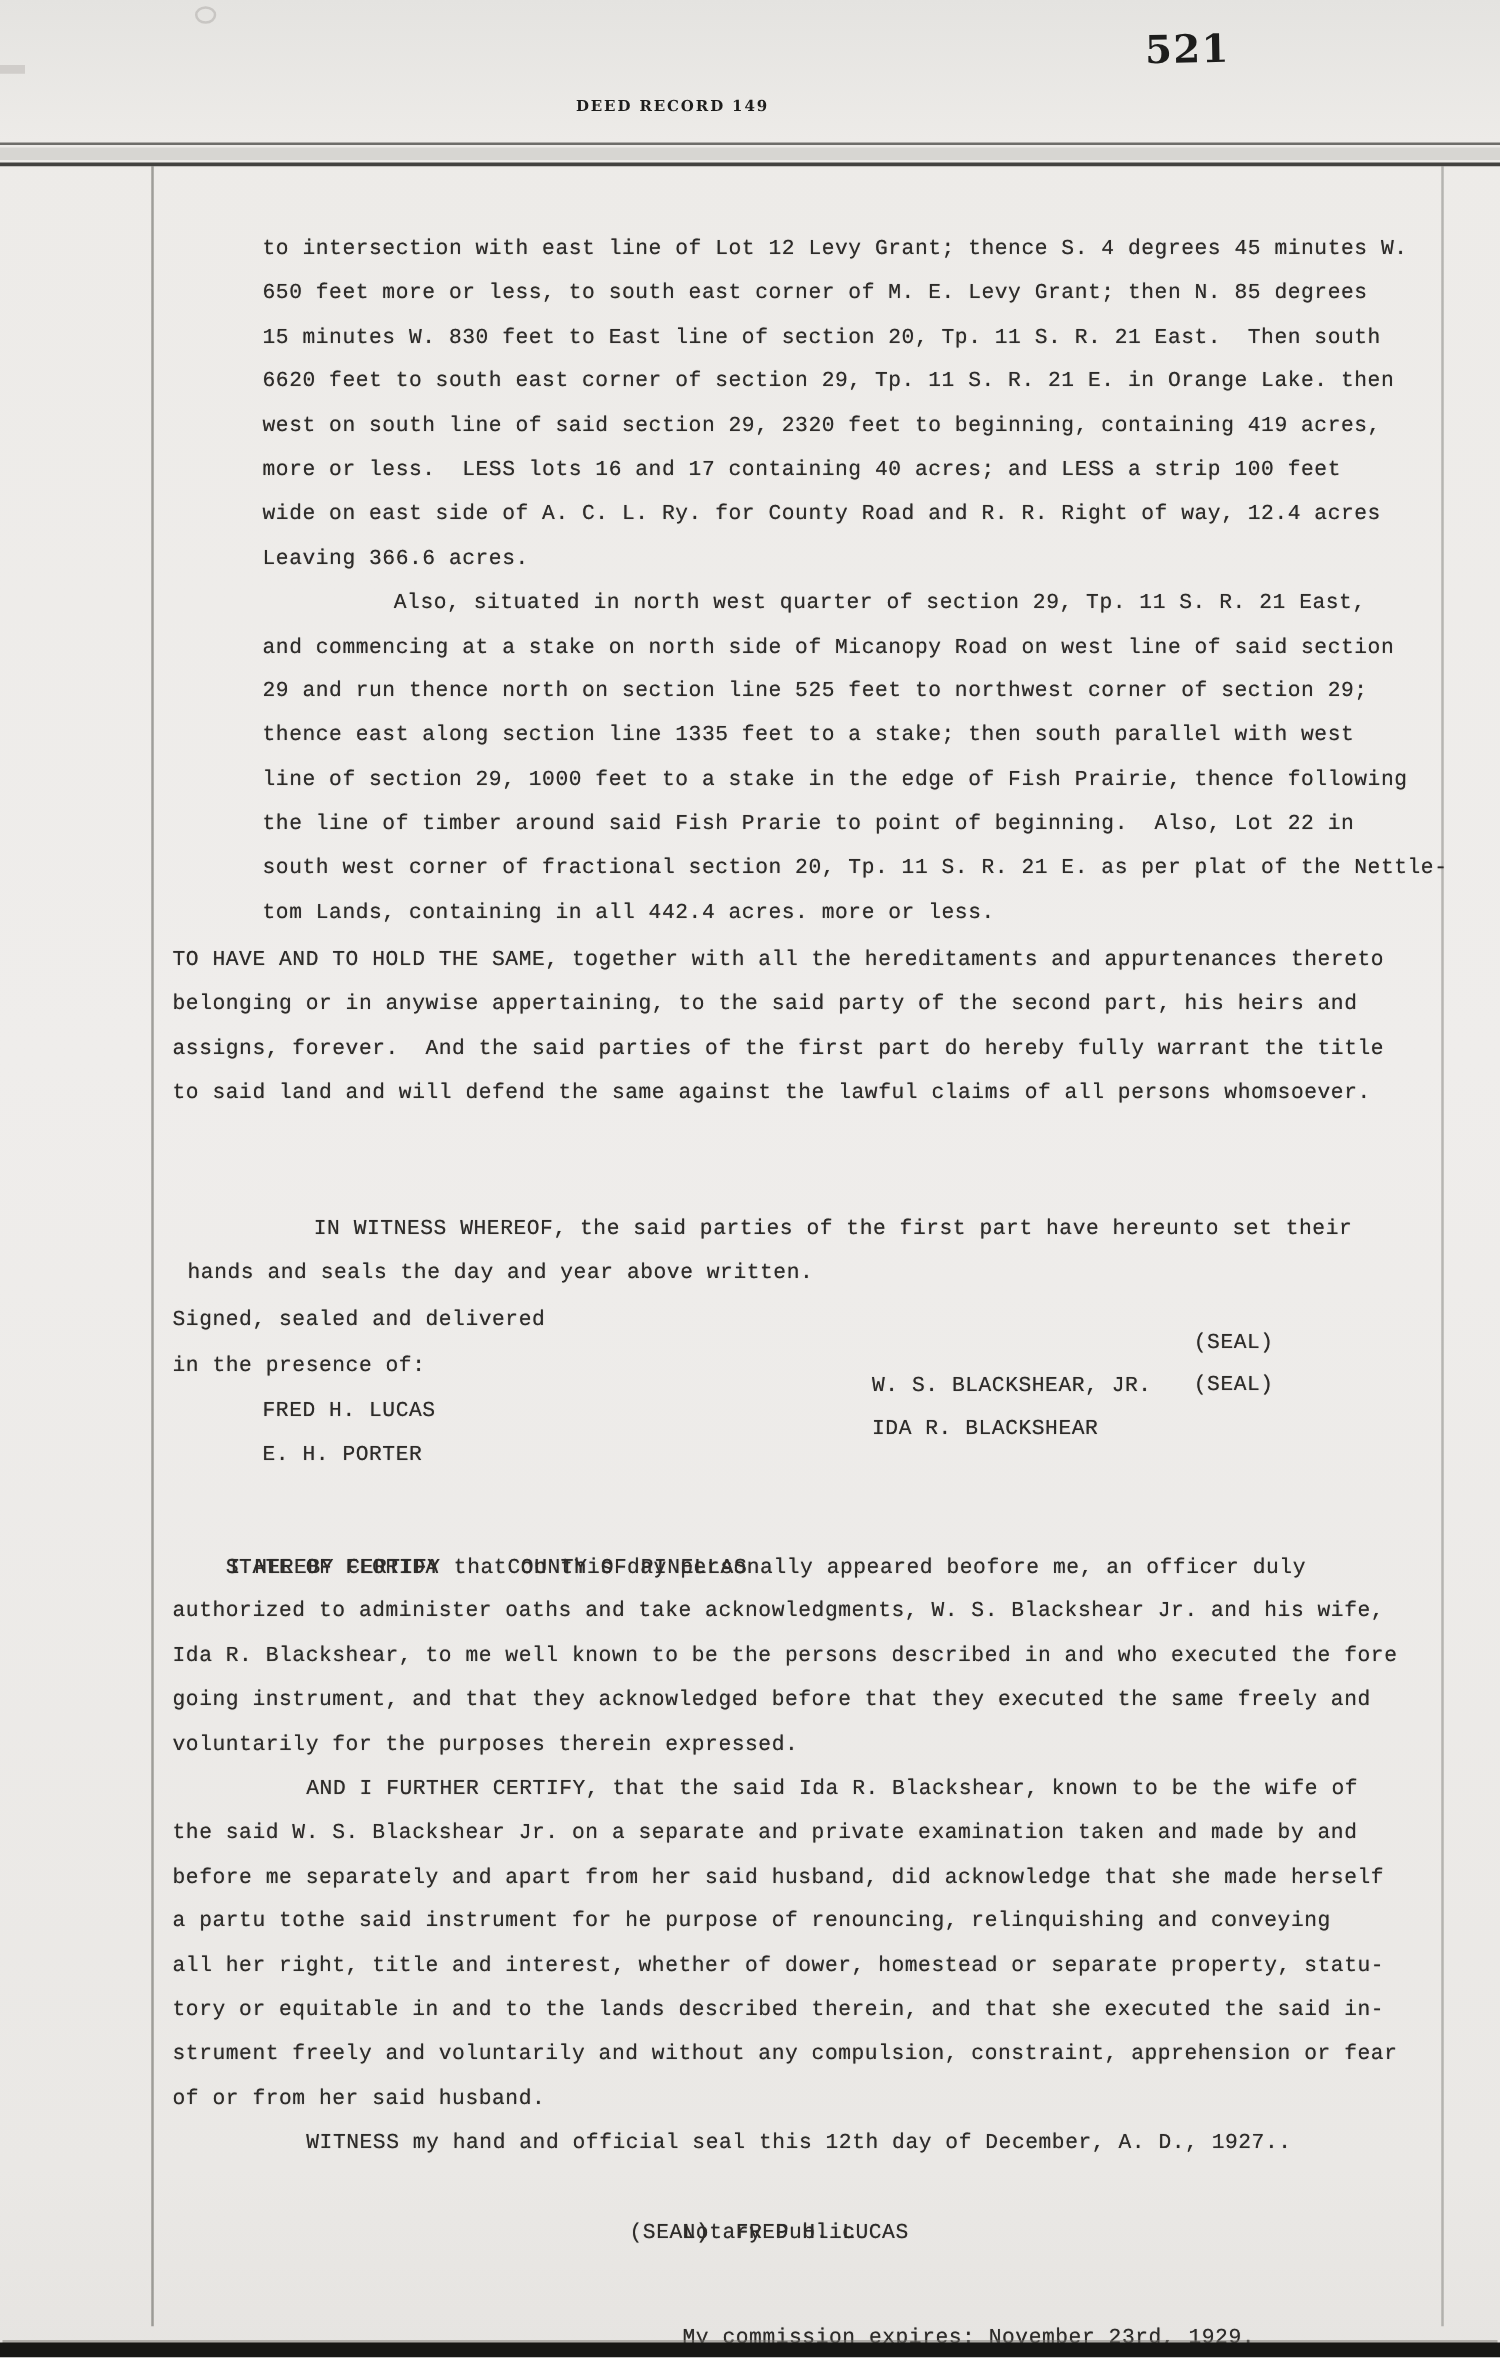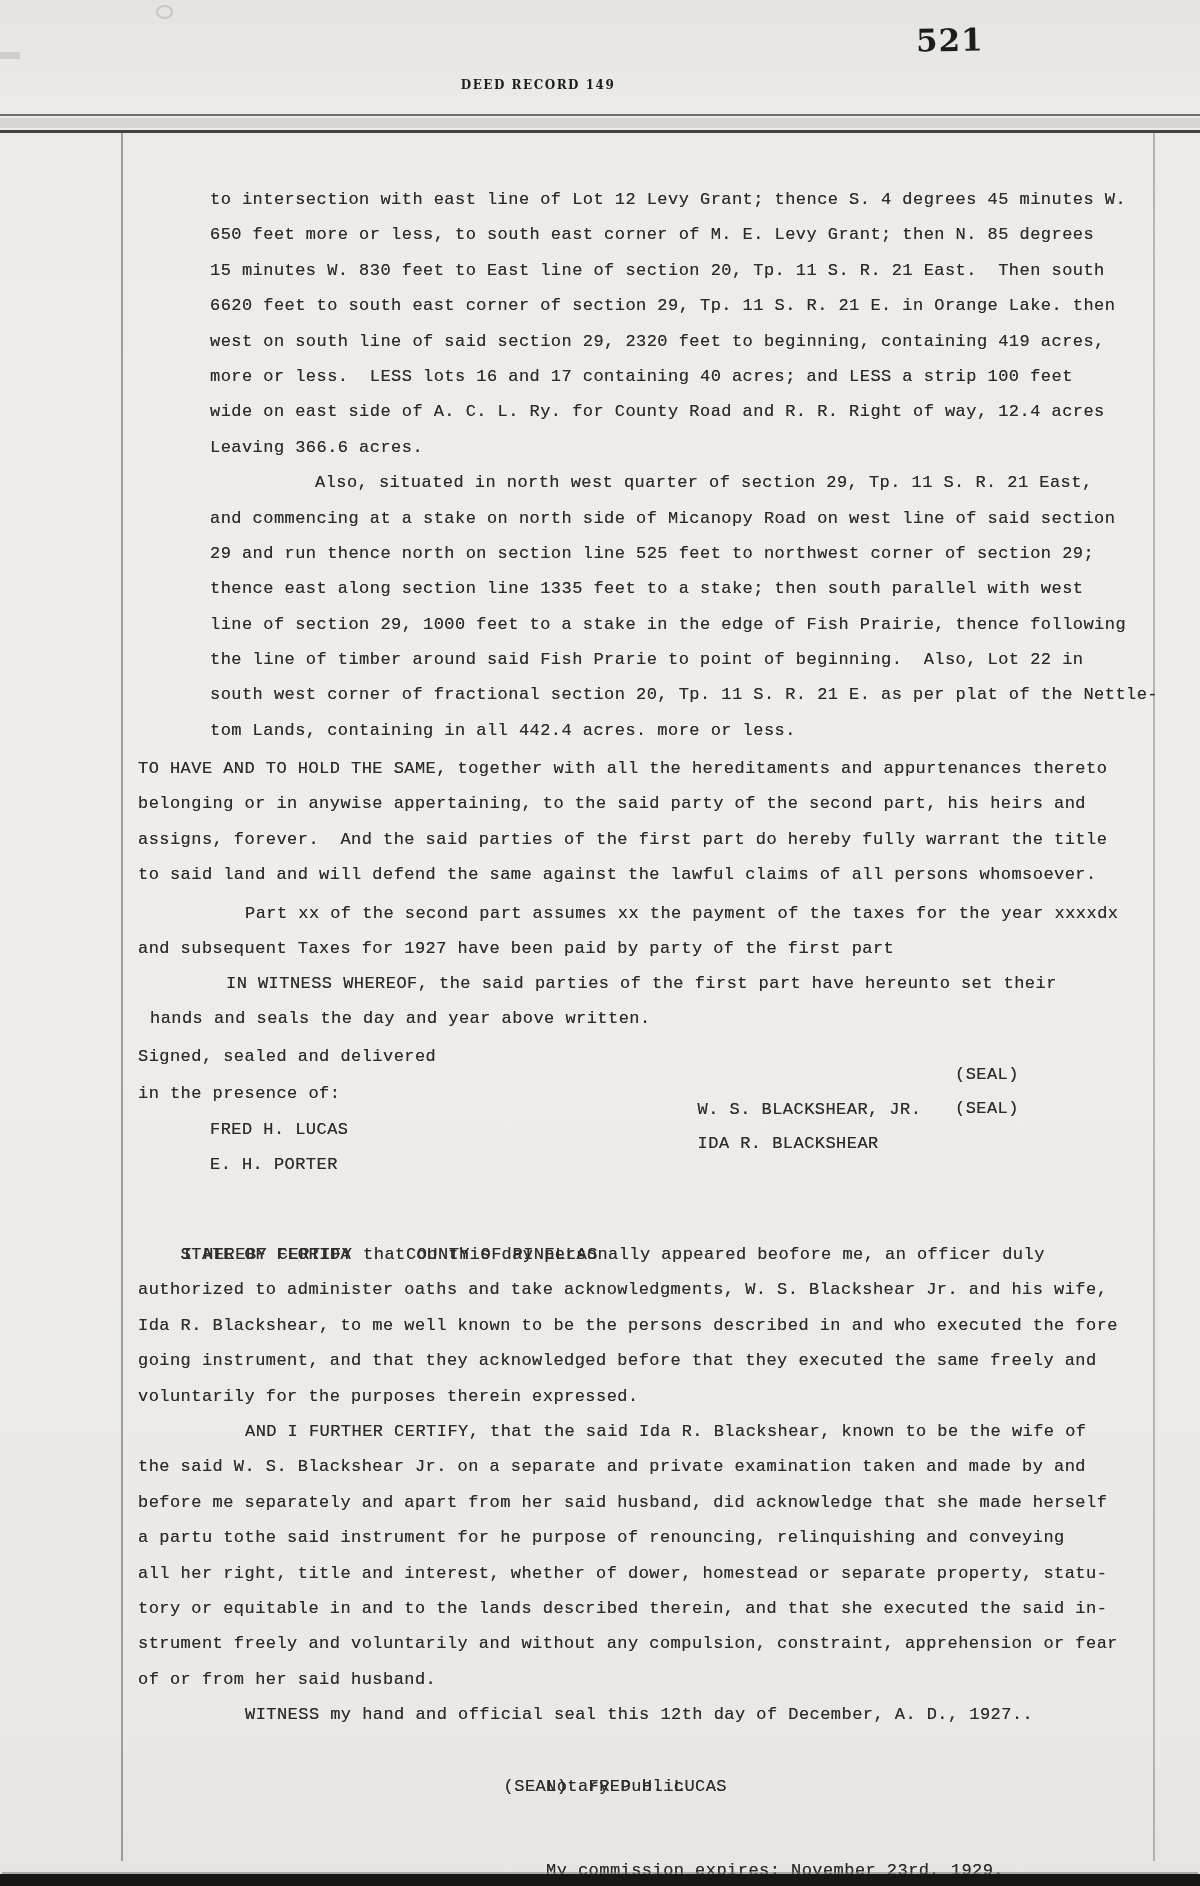--- a/index.html
+++ b/index.html
@@ -28,21 +28,21 @@
   .typed, .ln{color:#2d2b29;font-size:17px;letter-spacing:.45px;white-space:pre;
           text-shadow:0 0 .6px rgba(45,43,40,.65);}
   .para{position:absolute;}
   .para .ln{height:35.4px;line-height:35.4px;}
   .desc{left:210px;top:182px;}
   .desc .ln.indent-also{margin-left:105px;}
   .habendum{left:138px;top:751px;}
   .taxes{left:138px;top:896px;}
   .taxes .ln.indent{margin-left:107px;}
   .witness-clause{left:138px;top:966px;}
-  .witness-clause .ln.indent{margin-left:88px;}
+  .witness-clause .ln.indent{margin-left:113px;}
   .witness-clause .ln.small-indent{margin-left:12px;}
   .abs-ln{position:absolute;height:35.4px;line-height:35.4px;}
   .sig-row{position:absolute;left:655px;width:430px;height:35.4px;line-height:35.4px;}
   .sig-row .seal{position:absolute;left:300px;top:0;}
   .notary-state .county{margin-left:55px;}
 </style>
 </head>
 <body>
 
 <main class="page">
@@ -77,24 +77,20 @@
     <div class="ln">tom Lands, containing in all 442.4 acres. more or less.</div>
   </section>
 
   <section class="para habendum">
     <div class="ln">TO HAVE AND TO HOLD THE SAME, together with all the hereditaments and appurtenances thereto</div>
     <div class="ln">belonging or in anywise appertaining, to the said party of the second part, his heirs and</div>
     <div class="ln">assigns, forever.  And the said parties of the first part do hereby fully warrant the title</div>
     <div class="ln">to said land and will defend the same against the lawful claims of all persons whomsoever.</div>
   </section>
 
-  <section class="para taxes">
-    <div class="ln indent">Part xx of the second part assumes xx the payment of the taxes for the year xxxxdx</div>
-    <div class="ln">and subsequent Taxes for 1927 have been paid by party of the first part</div>
-  </section>
 
   <section class="para witness-clause">
     <div class="ln indent">IN WITNESS WHEREOF, the said parties of the first part have hereunto set their</div>
     <div class="ln small-indent">hands and seals the day and year above written.</div>
   </section>
 
   <div class="abs-ln typed" style="left:138px;top:1039px;">Signed, sealed and delivered</div>
   <div class="abs-ln typed" style="left:138px;top:1076px;">in the presence of:</div>
   <div class="abs-ln typed" style="left:210px;top:1112px;">FRED H. LUCAS</div>
   <div class="abs-ln typed" style="left:210px;top:1147px;">E. H. PORTER</div>

